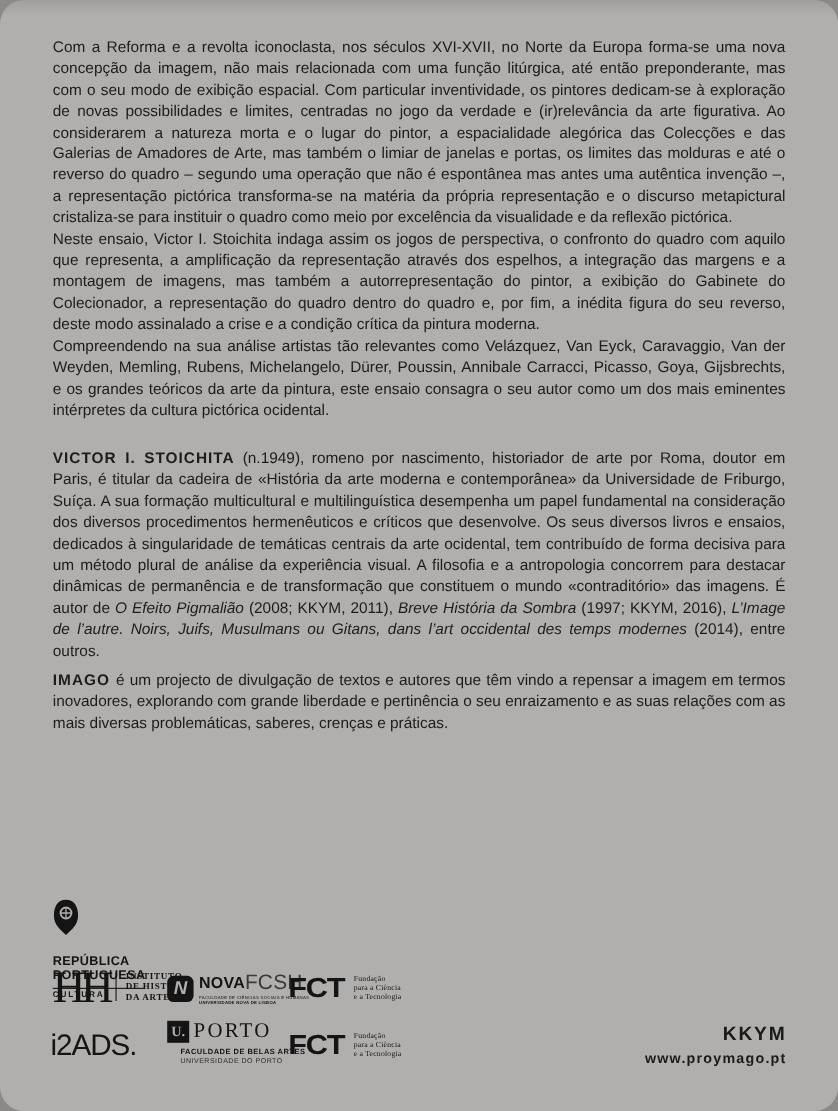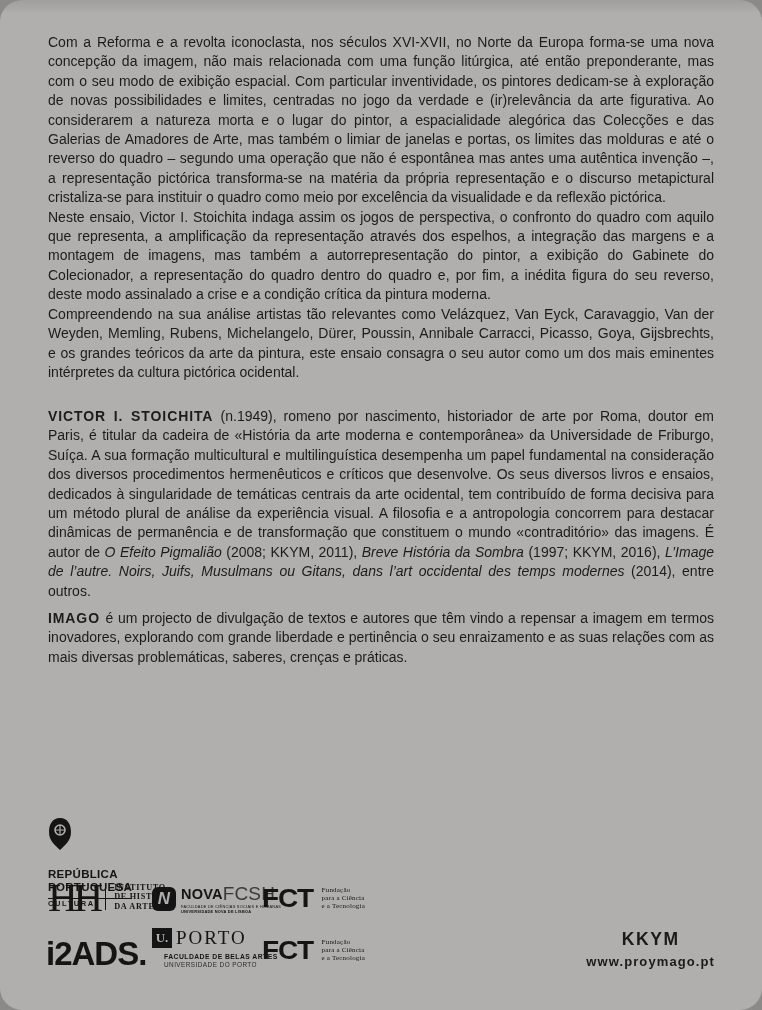--- a/index.html
+++ b/index.html
@@ -56,21 +56,21 @@
 
   
   .logo-fct .row{gap:6px;align-items:center;}
   #logo-fct-1{left:262px;top:886px;}
   #logo-fct-2{left:262px;top:938px;}
   .fct-acr{font-weight:900;font-size:25px;line-height:22px;letter-spacing:-1px;transform:scaleX(1.12);transform-origin:left;}
   .fct-sub{font-family:"Liberation Serif",serif;font-size:7px;line-height:8px;letter-spacing:.2px;padding-left:8px;}
 
   
   #logo-i2ads{left:46px;top:935px;}
-  .i2ads{font-weight:700;font-size:33px;letter-spacing:-1px;}
+  .i2ads{font-weight:400;font-size:27px;letter-spacing:-1px;}
 
   
   #logo-uporto{left:152px;top:927px;}
   #logo-uporto .row{gap:4px;align-items:center;}
   .up-u{width:20px;height:20px;background:#141414;color:#b1afad;font-family:"Liberation Serif",serif;
         font-weight:700;font-size:13px;display:flex;align-items:center;justify-content:center;}
   .up-porto{font-family:"Liberation Serif",serif;font-size:19px;letter-spacing:2px;font-weight:500;}
   .up-subs{margin-top:4px;margin-left:12px;}
   .up-sub1{font-size:6.8px;font-weight:700;letter-spacing:.45px;line-height:8px;}
   .up-sub2{font-size:6.4px;letter-spacing:.45px;line-height:8px;color:#2b2b29;}
@@ -81,21 +81,21 @@
     background:repeating-linear-gradient(90deg,
       #161616 0 1.5px,rgba(0,0,0,0) 1.5px 3px,
       #161616 3px 5.5px,rgba(0,0,0,0) 5.5px 7px,
       #161616 7px 8px,rgba(0,0,0,0) 8px 9.5px,
       #161616 9.5px 10.5px,rgba(0,0,0,0) 10.5px 13px);}
   .guard{position:absolute;top:0;width:1.6px;height:31px;background:#161616;}
   .g1{left:0}.g2{left:3.2px}.g3{left:47px}.g4{left:50.2px}.g5{left:94.5px}.g6{left:97.5px}
   .bc-digits{margin-top:2px;font-family:"DejaVu Sans Mono",monospace;font-size:10px;letter-spacing:1px;color:#161616;white-space:nowrap;}
 
   
-  #publisher{position:absolute;right:47px;top:929px;text-align:center;color:#1a1a1a;}
+  #publisher{position:absolute;right:47px;top:929px;text-align:right;color:#1a1a1a;}
   .pub-name{font-weight:800;font-size:17.5px;letter-spacing:1.6px;}
   .pub-site{margin-top:4px;font-weight:700;font-size:13px;letter-spacing:1.1px;}
 
   
   .rp-icon svg{display:block}
 </style>
 </head>
 <body>
 
 <div class="page">

